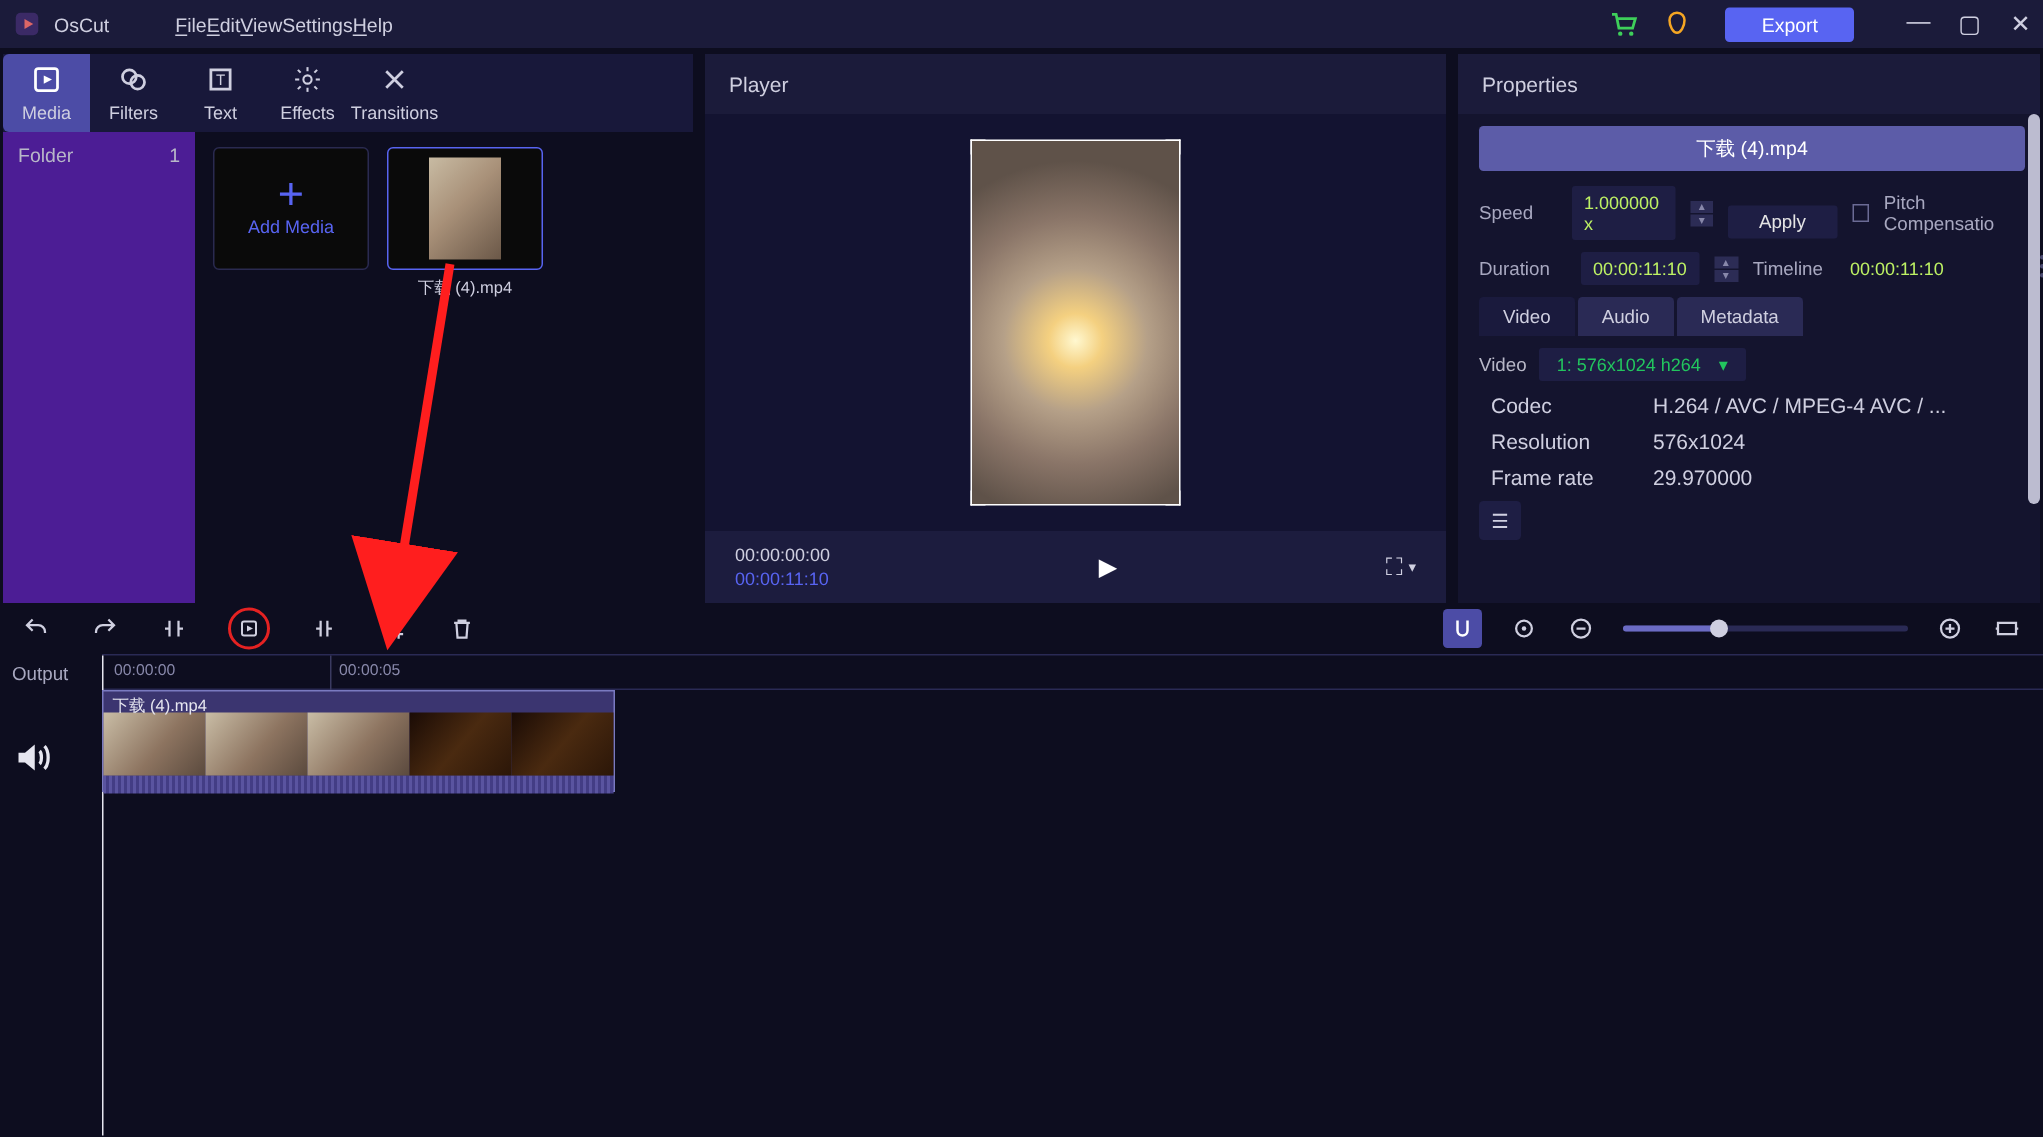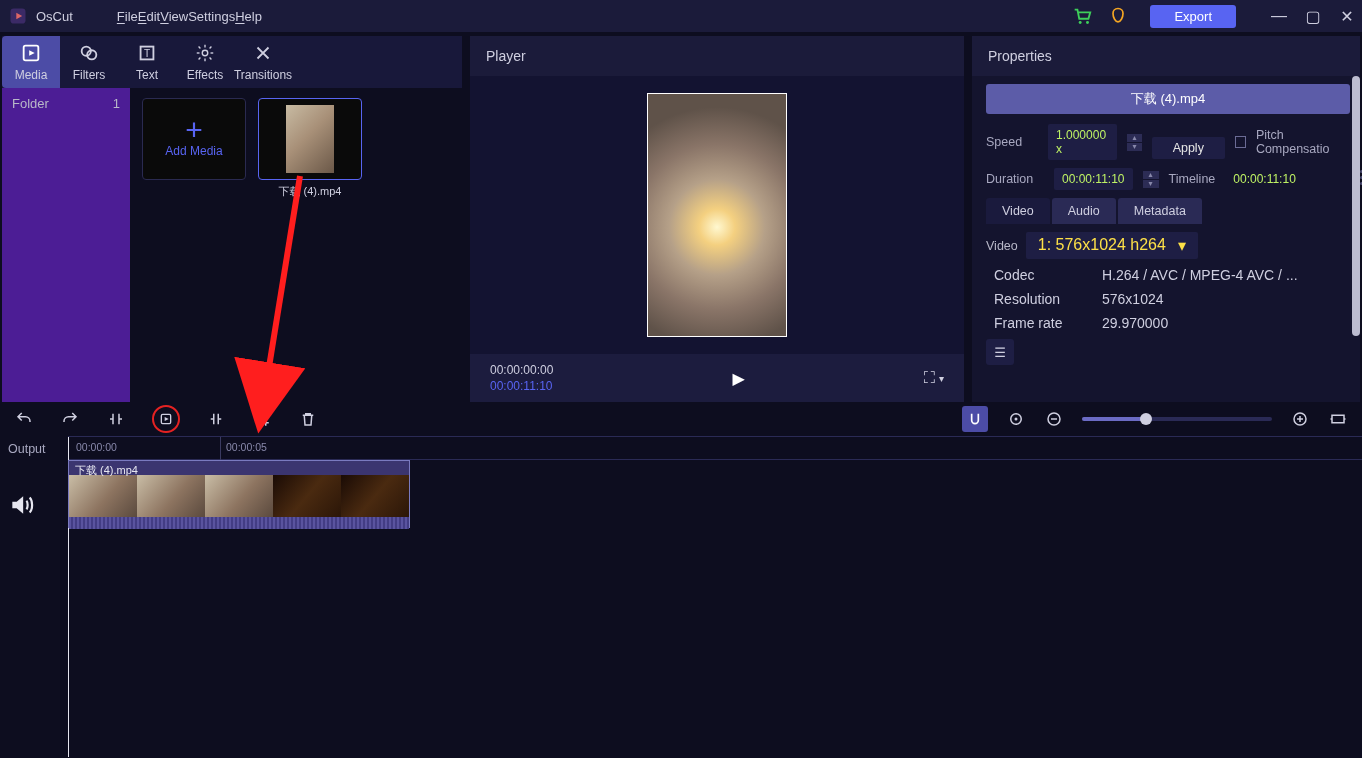--- a/index.html
+++ b/index.html
@@ -125,21 +125,21 @@
   background:#1e1e44; padding:4px 8px; border-radius:2px; font-size:12px;
   color:#bef264; display:flex; align-items:center; gap:4px;
 }
 .spinner { width:16px; display:flex; flex-direction:column; gap:1px;}
 .spinner span{height:8px; background:#2c2c55; font-size:8px; color:#8888aa; text-align:center; line-height:8px;}
 .apply-btn { background:#1e1e44; padding:4px 21px; border-radius:2px; color:#e5e5e5;margin-top:12px; }
 .prop-tabs { display:flex; gap:2px; margin:4px 0 8px 0;}
 .prop-tab { padding:6px 16px; background:#2a2a55; font-size:12.5px; color:#cfcfe0; border-radius:3px 3px 0 0;}
 .prop-tab.active { background:#1a1a3d; }
 .track-row { display:flex; align-items:center; gap:8px; font-size:12.5px; margin-bottom:8px;}
-.track-select { background:#1e1e44; padding:4px 12px; border-radius:2px; font-size:16px; color:#fde047; display:flex; gap:12px;}
+.track-select { background:#1e1e44; padding:4px 12px; border-radius:2px; font-size:12px; color:#22c55e; display:flex; gap:12px;}
 .kv { display:flex; font-size:14px; color:#cfcfe0; margin:0 0 8px 8px;}
 .kv .k { width:108px; }
 .kv .v { color:#cfcfe0; }
 .hamburger-btn {
   width:28px; height:26px; background:#1e1e44; border-radius:3px;
   display:flex; align-items:center; justify-content:center; color:#cfcfe0;
   margin-top:4px;
 }
 .vscroll {
   position:absolute; right:0; top:0; bottom:0; width:8px;

